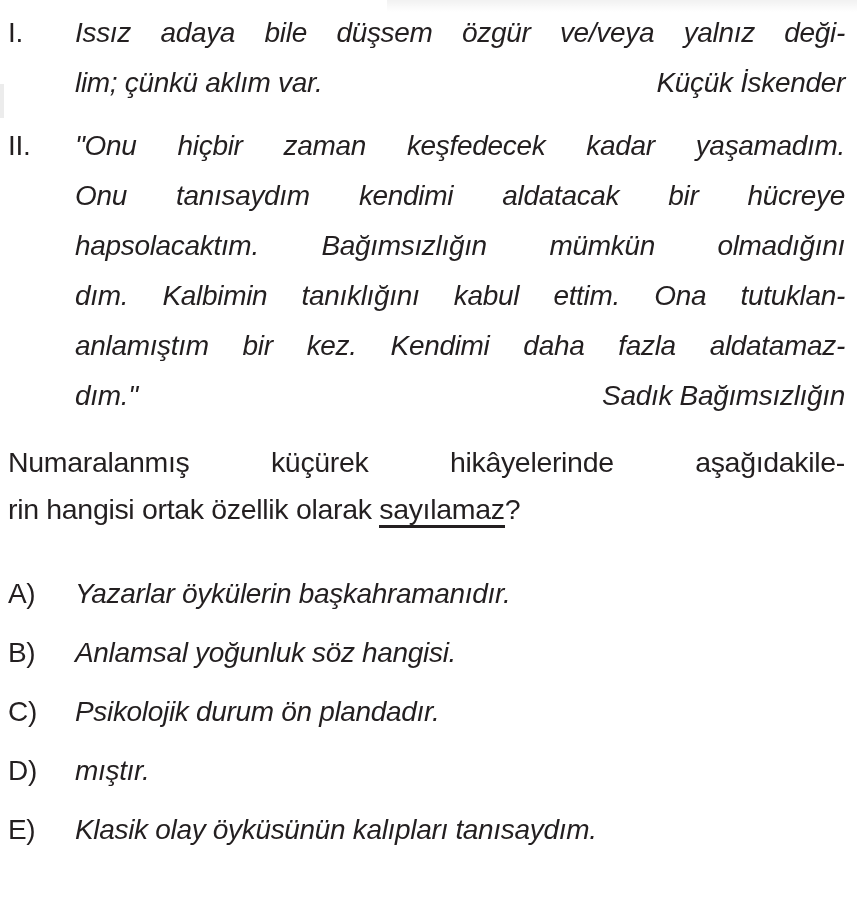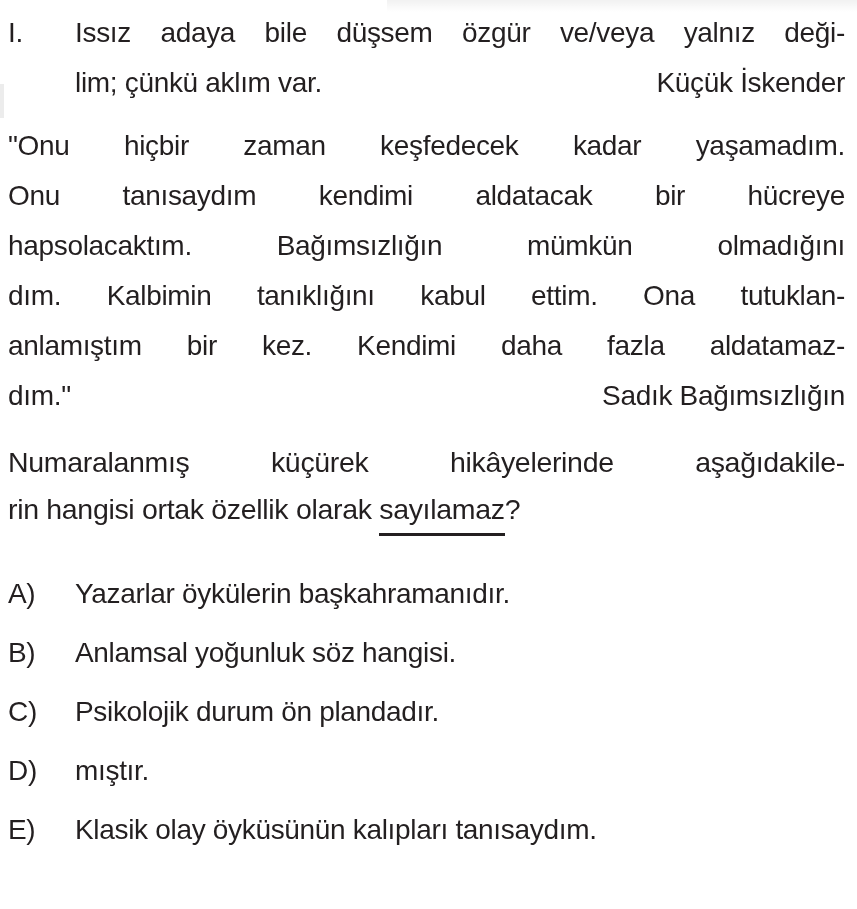--- a/index.html
+++ b/index.html
@@ -34,21 +34,21 @@
   .artifact-left {
     position: absolute;
     left: 0; top: 84px;
     width: 4px; height: 34px;
     background: #ececec;
     pointer-events: none;
   }
 
   .row { display: flex; }
   .numeral, .olabel { flex: 0 0 67px; width: 67px; }
-  .ptext, .otext { flex: 1; min-width: 0; }
+  .ptext, .otext { flex: 1; min-width: 0; font-style: italic; }
 
   .passage {
     font-size: 28px;
     line-height: 50px;
   }
   .passage + .passage { margin-top: 13px; }
 
   .jline {
     text-align: justify;
     text-align-last: justify;
@@ -60,21 +60,21 @@
   }
 
   .stem {
     margin-top: 18px;
     font-size: 28.5px;
     line-height: 47px;
     font-weight: 400;
   }
   .underline {
     border-bottom: 3px solid #231f20;
-    padding-bottom: 8px;
+    padding-bottom: 0;
   }
 
   .options {
     margin-top: 34px;
     font-size: 28px;
   }
   .option {
     display: flex;
     line-height: 53px;
     margin-bottom: 6px;
@@ -96,20 +96,21 @@
         <div class="lastrow">
           <span>lim; çünkü aklım var.</span>
           <span>Küçük İskender</span>
         </div>
       </div>
     </div>
   </section>
 
   <section class="passage">
     <div class="row">
+      <div class="numeral">II.</div>
       <div class="ptext">
         <div class="jline">"Onu hiçbir zaman keşfedecek kadar yaşamadım.</div>
         <div class="jline">Onu tanısaydım kendimi aldatacak bir hücreye</div>
         <div class="jline">hapsolacaktım. Bağımsızlığın mümkün olmadığını</div>
         <div class="jline">dım. Kalbimin tanıklığını kabul ettim. Ona tutuklan-</div>
         <div class="jline">anlamıştım bir kez. Kendimi daha fazla aldatamaz-</div>
         <div class="lastrow">
           <span>dım."</span>
           <span>Sadık Bağımsızlığın</span>
         </div>

